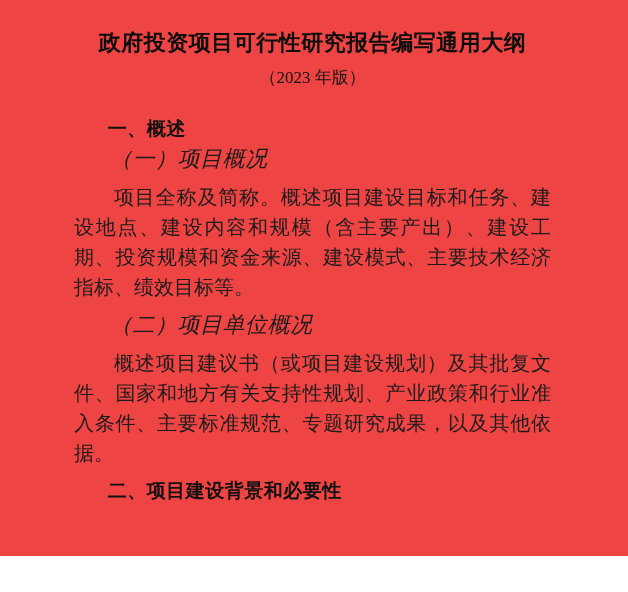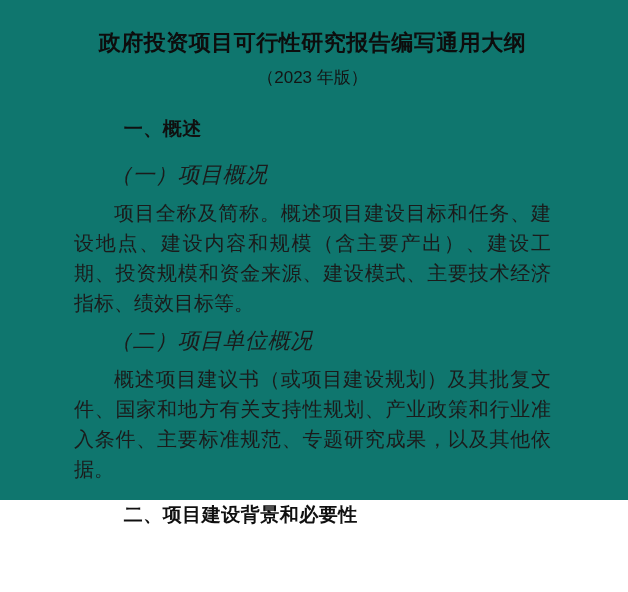--- a/index.html
+++ b/index.html
@@ -10,47 +10,47 @@
   body {
     width: 628px;
     height: 592px;
     overflow: hidden;
     font-family: "Liberation Serif", serif;
     color: #1b1b1b;
   }
   .page {
     box-sizing: border-box;
     width: 628px;
-    height: 500px;
+    height: 556px;
     padding: 30px 69px 0 66px;
-    background: #0f766e;
+    background: #ef4444;
   }
   .doc-title {
     margin: 0;
     text-align: center;
     font-family: "Liberation Serif", serif;
     font-weight: bold;
     font-size: 22px;
     line-height: 26px;
     letter-spacing: 0.5px;
     color: #0d0d0d;
   }
   .doc-subtitle {
     margin: 12px 0 0 0;
     text-align: center;
-    font-family: Liberation Sans, sans-serif;
+    font-family: Liberation Serif, serif;
     font-size: 17px;
     line-height: 20px;
     color: #141414;
   }
   .content {
     margin-top: 26px;
   }
   .section-heading {
-    margin: 16px;
+    margin: 0;
     font-family: "Liberation Sans", sans-serif;
     font-weight: bold;
     font-size: 19px;
     line-height: 30px;
     text-indent: 2.2em;
     color: #101010;
     letter-spacing: 0.5px;
   }
   .subheading {
     margin: 0;

